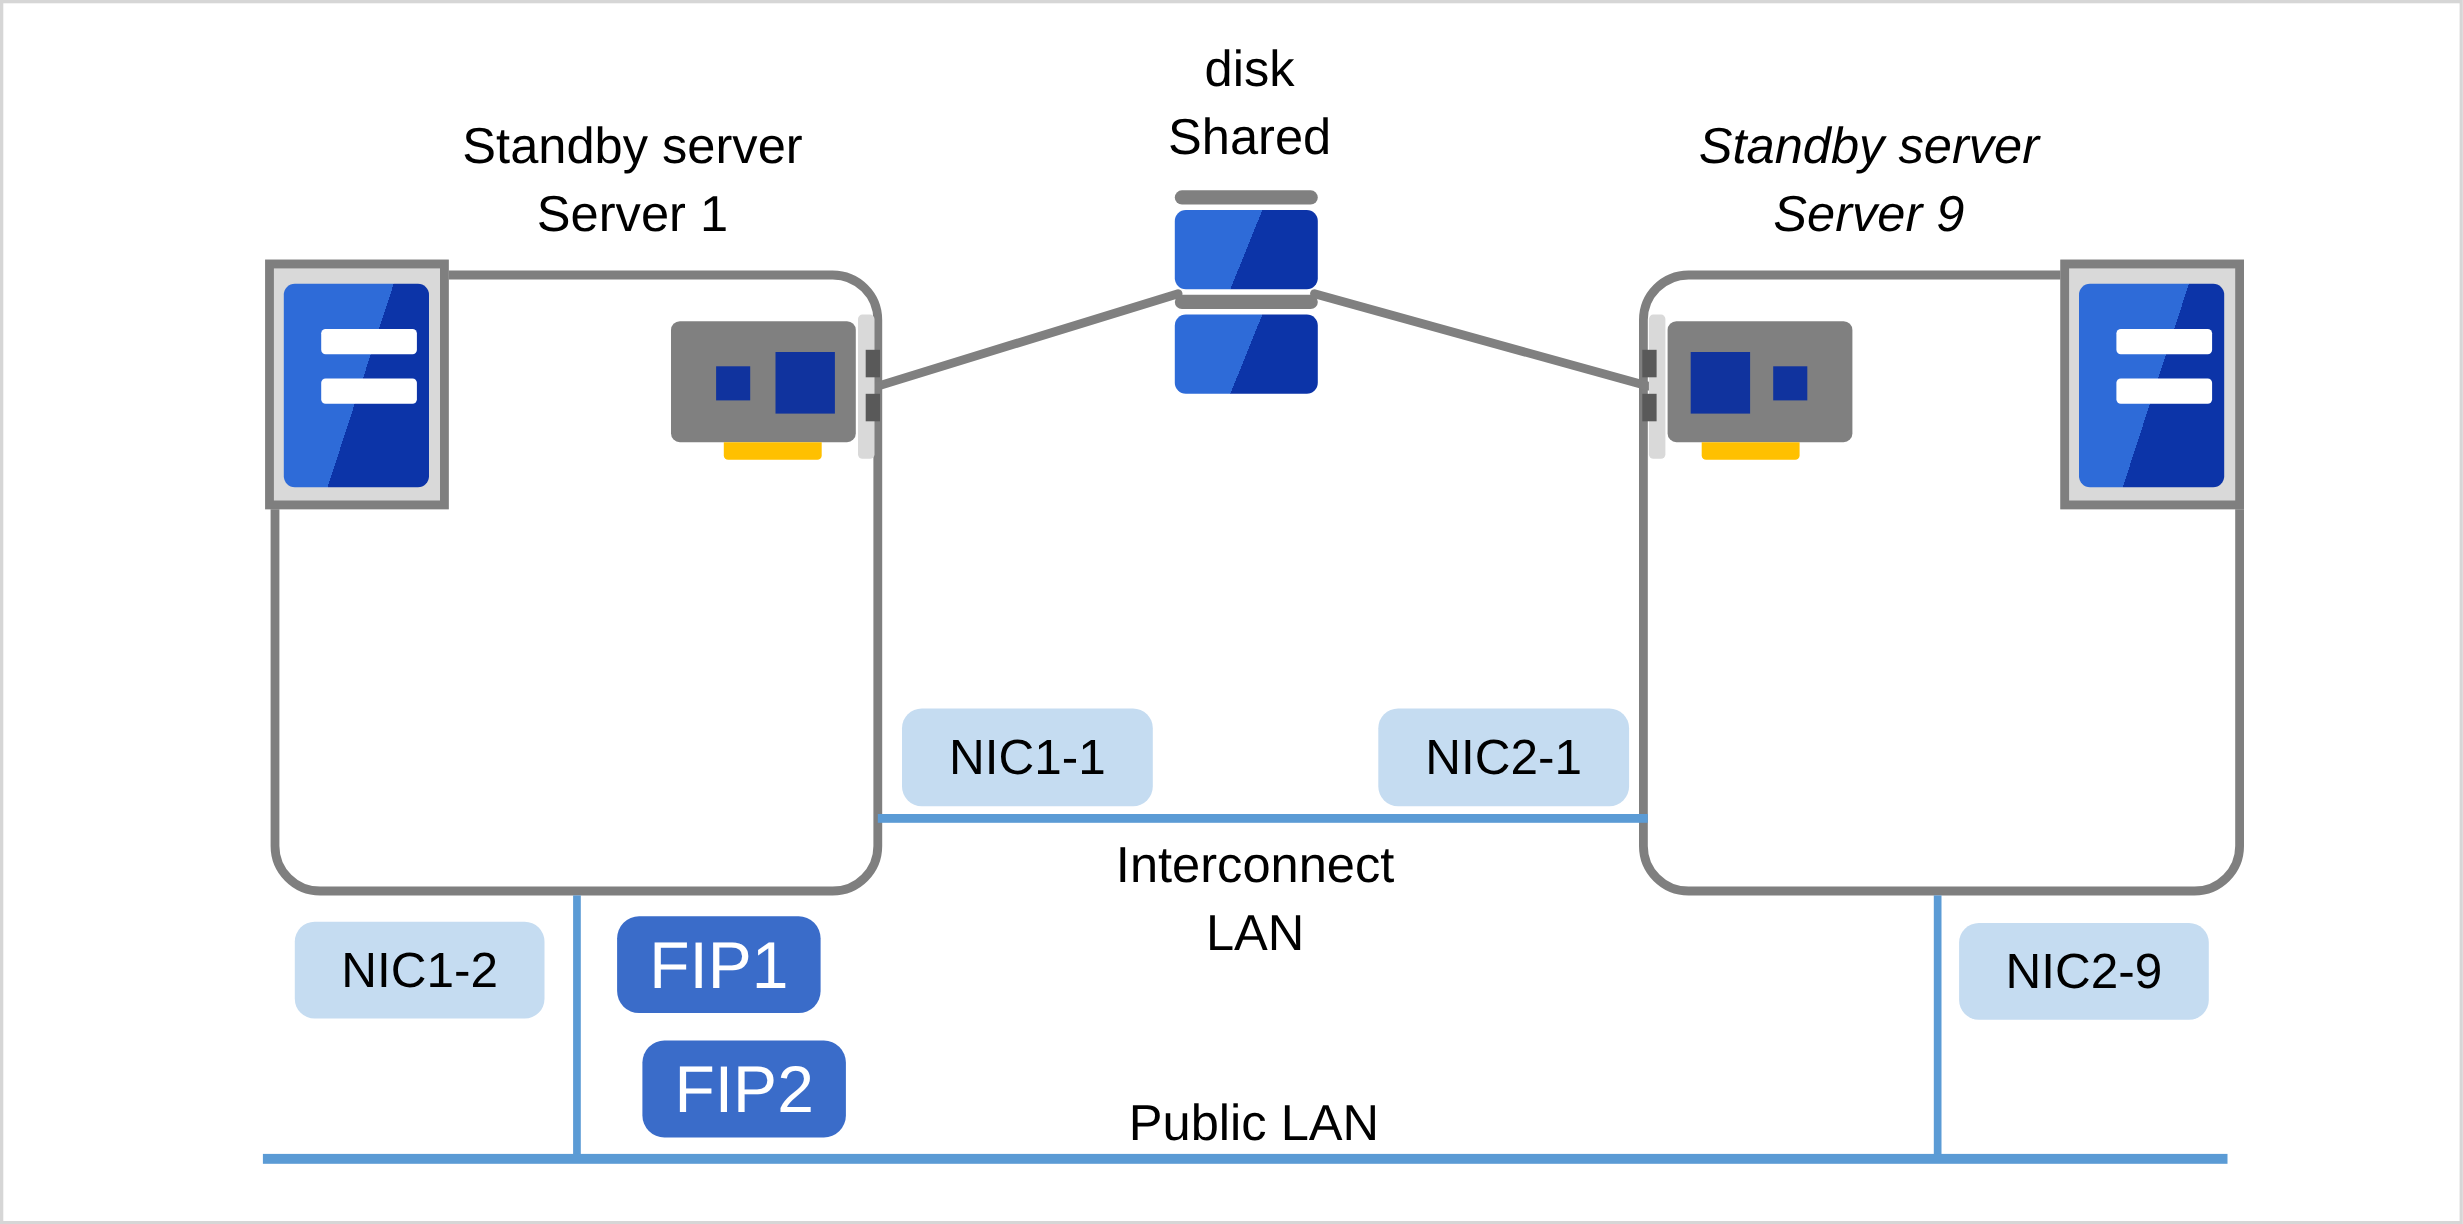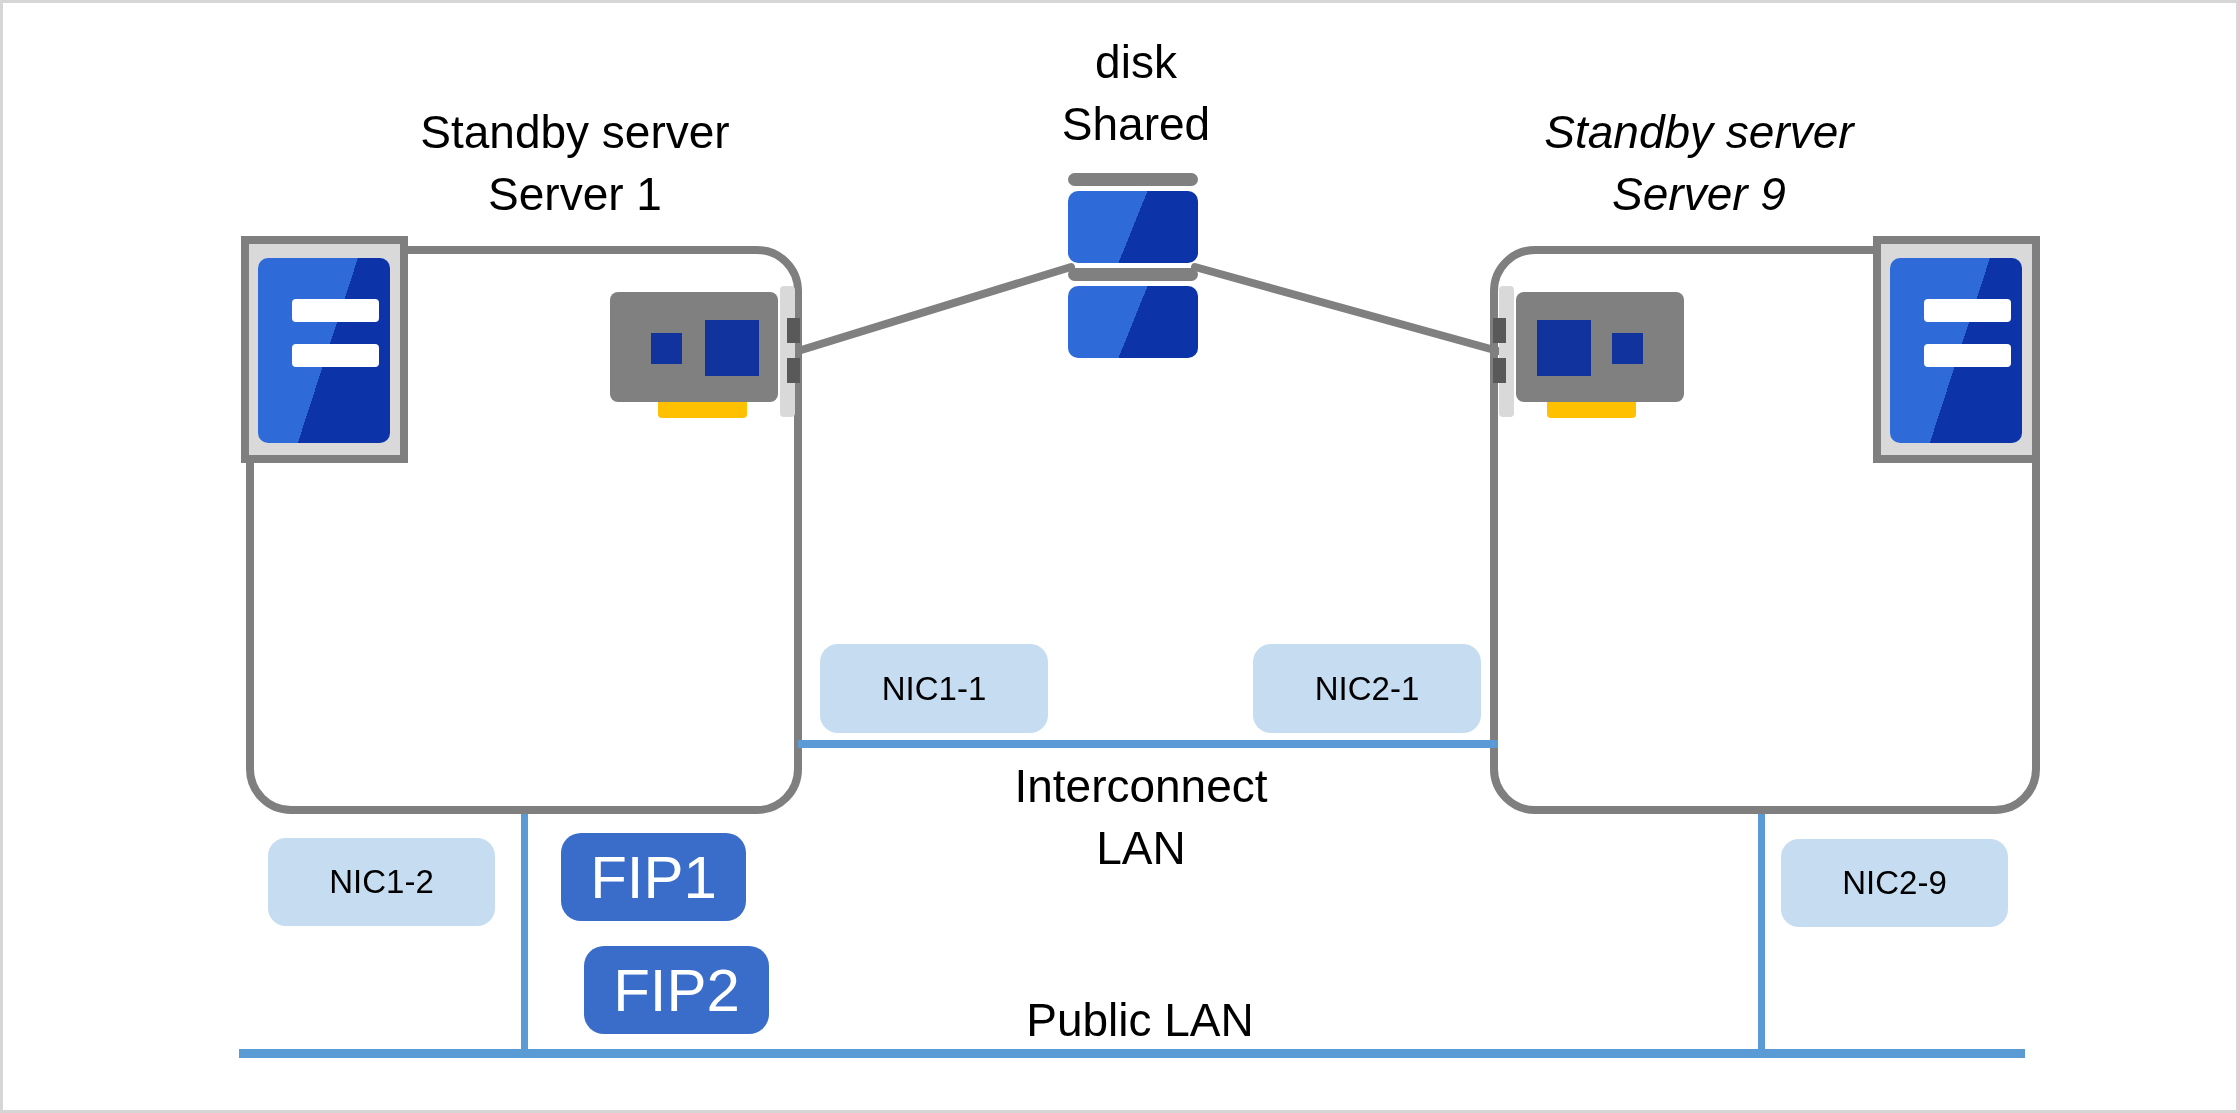--- a/index.html
+++ b/index.html
@@ -66,21 +66,21 @@
   .wires line{stroke:var(--panel_gray);stroke-width:8;stroke-linecap:round;}
   
   .net-line{position:absolute;background:var(--line_blue);}
   .line-interconnect{left:795px;top:737px;width:700px;height:8px;}
   .line-public{left:236px;top:1046px;width:1786px;height:9px;}
   .drop{width:7px;}
   .drop-s1{left:518px;top:811px;height:239px;}
   .drop-s2{left:1755px;top:811px;height:239px;}
   
   .chip{position:absolute;background:var(--chip_blue);border-radius:18px;
-    display:flex;align-items:center;justify-content:center;font-size:33px;}
+    display:flex;align-items:center;justify-content:center;font-size:45px;}
   .chip-nic1-1{left:817px;top:641px;width:228px;height:89px;}
   .chip-nic2-1{left:1250px;top:641px;width:228px;height:89px;}
   .chip-nic1-2{left:265px;top:835px;width:227px;height:88px;}
   .chip-nic2-2{left:1778px;top:836px;width:227px;height:88px;}
   .fip{position:absolute;background:var(--fip_blue);color:#ffffff;border-radius:20px;
     display:flex;align-items:center;justify-content:center;font-size:60px;}
   .fip1{left:558px;top:830px;width:185px;height:88px;}
   .fip2{left:558px;top:943px;width:185px;height:88px;margin-left:23px;}
   .net-label{position:absolute;text-align:center;font-size:46px;line-height:62px;}
   .net-label span{display:block;}

